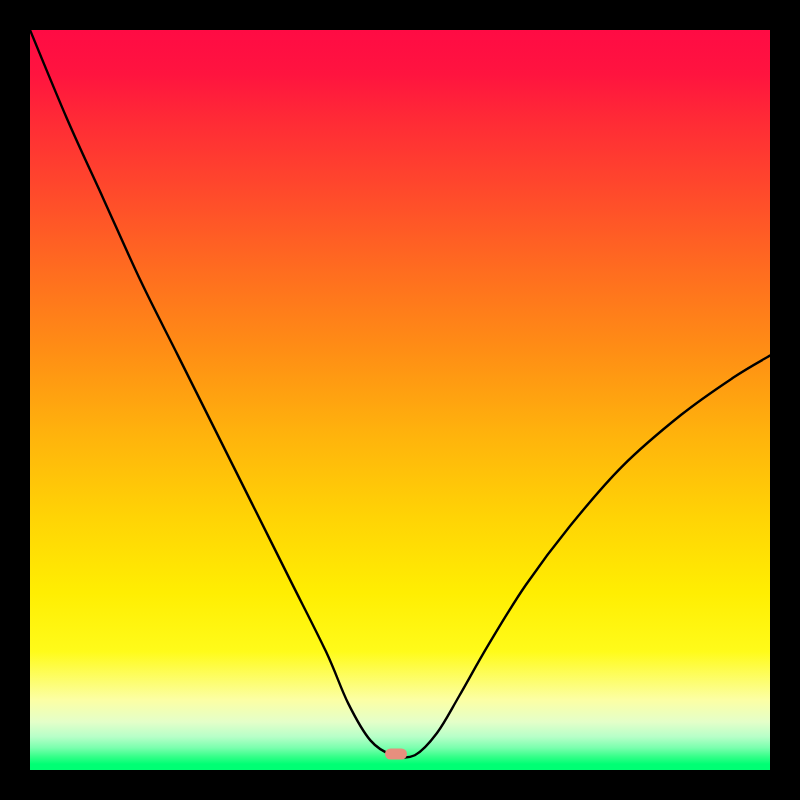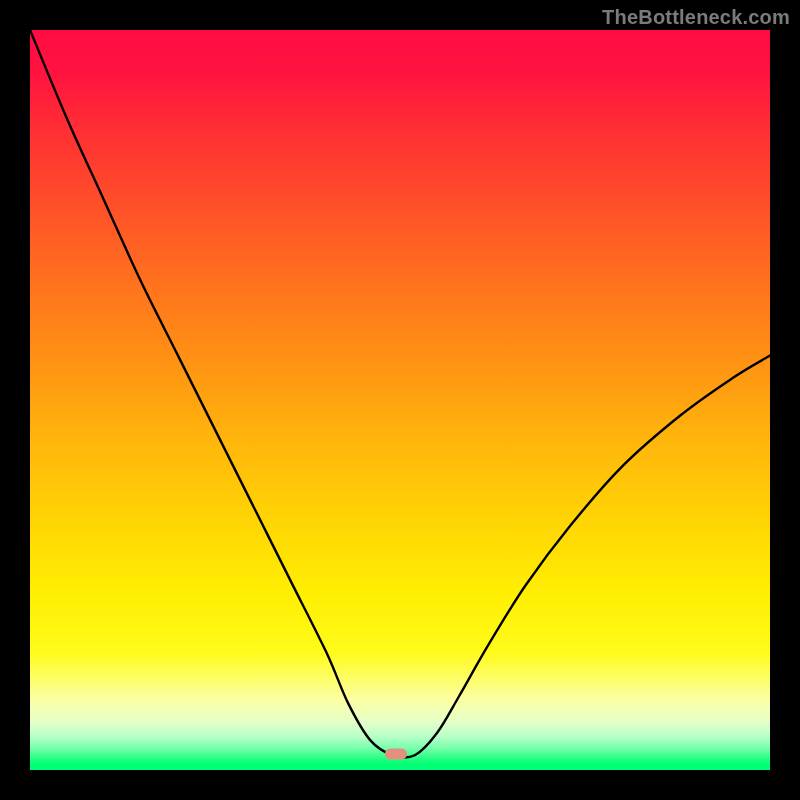--- a/index.html
+++ b/index.html
@@ -89,14 +89,13 @@
   <div class="plot-area">
     <div class="gradient"></div>
 
     <svg class="curve" viewBox="0 0 740 740" preserveAspectRatio="none">
       <path id="curve-path" d="M 0.0 0.0 C 6.2 14.8, 24.7 60.4, 37.0 88.8 C 49.3 117.2, 61.7 143.1, 74.0 170.2 C 86.3 197.3, 98.7 225.7, 111.0 251.6 C 123.3 277.5, 135.7 300.9, 148.0 325.6 C 160.3 350.3, 172.7 374.9, 185.0 399.6 C 197.3 424.3, 209.7 448.9, 222.0 473.6 C 234.3 498.3, 246.7 522.9, 259.0 547.6 C 271.3 572.3, 286.1 600.6, 296.0 621.6 C 305.9 642.6, 310.8 658.6, 318.2 673.4 C 325.6 688.2, 333.0 701.8, 340.4 710.4 C 347.8 719.0, 355.2 722.7, 362.6 725.2 C 370.0 727.7, 377.4 728.9, 384.8 725.2 C 392.2 721.5, 399.6 712.9, 407.0 703.0 C 414.4 693.1, 420.6 680.8, 429.2 666.0 C 437.8 651.2, 447.7 632.7, 458.8 614.2 C 469.9 595.7, 482.2 574.7, 495.8 555.0 C 509.4 535.3, 524.2 515.5, 540.2 495.8 C 556.2 476.1, 573.5 455.1, 592.0 436.6 C 610.5 418.1, 632.7 399.6, 651.2 384.8 C 669.7 370.0, 688.2 357.7, 703.0 347.8 C 717.8 337.9, 733.8 329.3, 740.0 325.6"></path>
     </svg>
 
     <div class="marker" id="min-marker" style="left: 366.3px; top: 723.72px;"></div>
   </div>
 
-  <div class="watermark">TheBottleneck.com</div>
 </div>
 
 </body></html>

